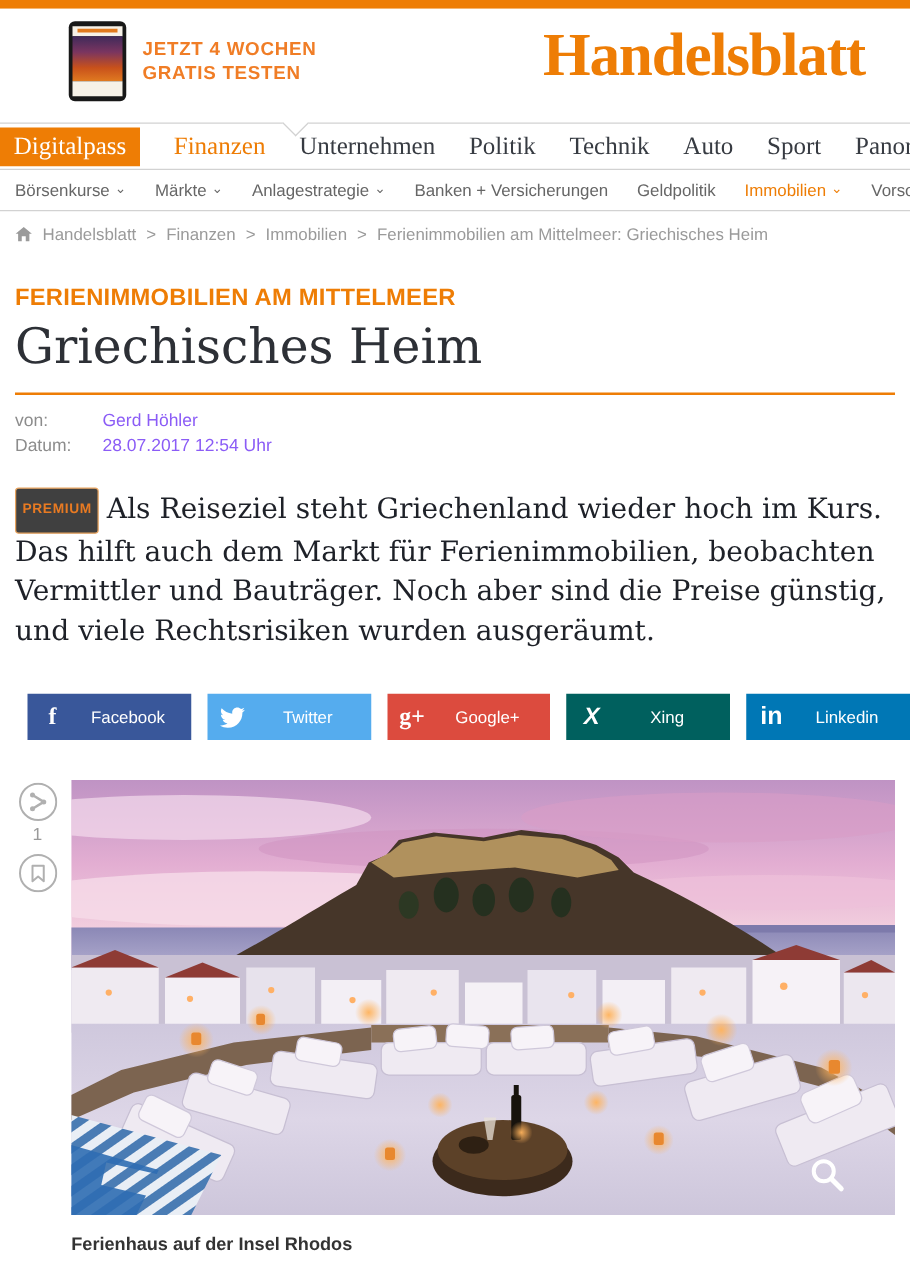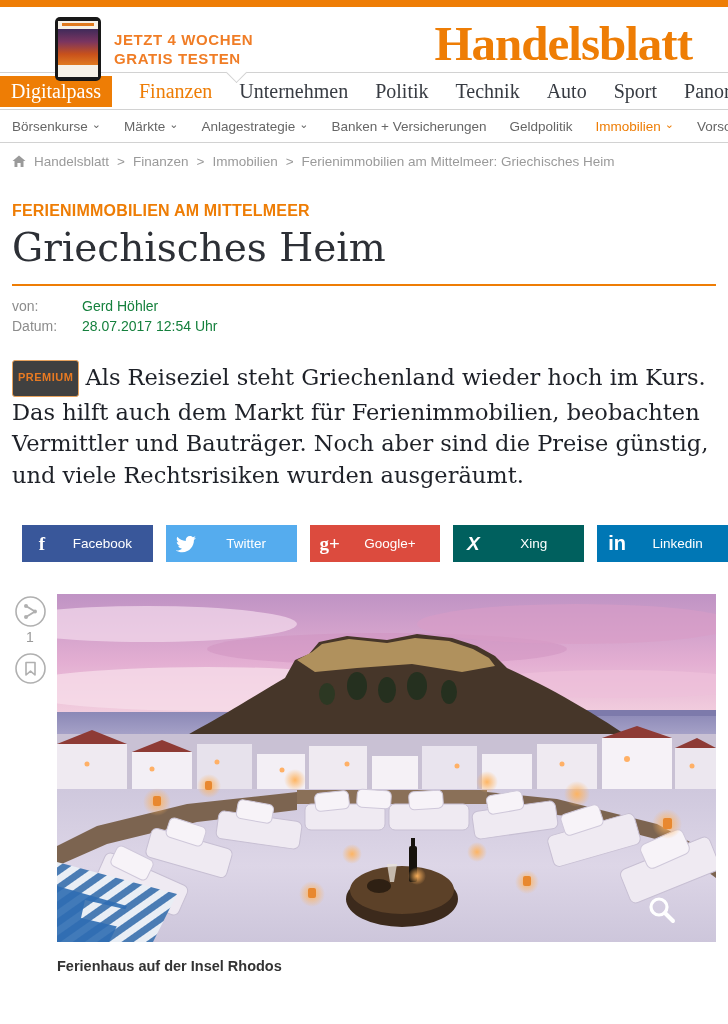--- a/index.html
+++ b/index.html
@@ -1,21 +1,21 @@
 <!DOCTYPE html>
 <html><head>
 <meta charset="utf-8">
 <style>
   * { margin:0; padding:0; box-sizing:border-box; }
   body { width:728px; height:1024px; background:#fff; overflow:hidden; position:relative;
          font-family:"Liberation Sans", sans-serif; }
   .topbar { height:7px; background:#ee7d05; }
 
   
-  .promo { position:relative; height:66px; border-bottom:1px solid #d2d2d2; background:#fff; }
+  .promo { position:relative; height:92px; border-bottom:1px solid #d2d2d2; background:#fff; }
   .promo-inner { display:flex; align-items:center; gap:13px; padding:10px 0 0 55px; }
   .tablet { width:46px; height:64px; background:#181818; border-radius:5px; padding:4px 3px; flex:0 0 auto; }
   .tablet-screen { width:100%; height:100%; display:flex; flex-direction:column; }
   .ts-top { height:14%; background:#f6f1e7; display:flex; align-items:center; justify-content:center; }
   .ts-top i { display:block; width:80%; height:3px; background:#e07a1e; }
   .ts-img { flex:1; background:linear-gradient(180deg,#3f2a5a 0%,#7a3560 35%,#c8511b 70%,#e07a20 100%); }
   .ts-bot { height:22%; background:#f6f1e7; }
   .promo-text { color:#f07d26; font-weight:bold; font-size:15px; line-height:19px; letter-spacing:.6px; }
   .notch { position:absolute; left:229px; bottom:-8px; width:15px; height:15px; background:#fff;
            border-right:1px solid #d2d2d2; border-bottom:1px solid #d2d2d2; transform:rotate(45deg); z-index:3; }
@@ -37,28 +37,28 @@
   .nav2 .item { cursor:pointer; display:inline-flex; align-items:center; gap:4px; }
   .nav2 .active { color:#ee7d05; }
   .chev { font-size:11px; color:inherit; position:relative; top:-2px; }
 
   
   .crumbs { display:flex; align-items:center; gap:8px; padding:11px 0 0 12px; font-size:13.5px; color:#9a9a9a;
             white-space:nowrap; overflow:hidden; }
   .crumbs svg { flex:0 0 auto; }
 
   
-  .kicker { margin:33px 0 0 12px; color:#ee7d05; font-weight:bold; font-size:16px; letter-spacing:.2px; }
+  .kicker { margin:33px 0 0 12px; color:#ee7d05; font-weight:bold; font-size:19px; letter-spacing:.2px; }
   .title  { margin:5px 0 0 12px; font-family:"DejaVu Serif","Liberation Serif",serif; font-weight:normal;
             font-size:39px; color:#2d3036; }
   .rule-orange { margin:14px 12px 0 12px; border-top:2px solid #ee7d05; }
   .byline { margin:10px 0 0 12px; font-size:14px; line-height:20px; display:grid;
             grid-template-columns:70px auto; }
   .byline .lab { color:#8c8c8c; }
-  .byline .val { color:#15803d; }
+  .byline .val { color:#8b5cf6; }
 
   
   .lead { margin:24px 14px 0 12px; font-family:"DejaVu Serif","Liberation Serif",serif;
           font-size:22.5px; line-height:31.5px; color:#1e2128; }
   .premium { display:inline-block; border:1px solid #e8a35e; border-radius:3px; background:#404040;
              color:#e87a22; font-family:"Liberation Sans",sans-serif; font-size:11px; font-weight:bold;
              letter-spacing:.5px; padding:1px 5px 2px; vertical-align:4px; margin-right:6px; }
 
   
   .share { display:flex; gap:13px; margin:34px 0 0 22px; }

